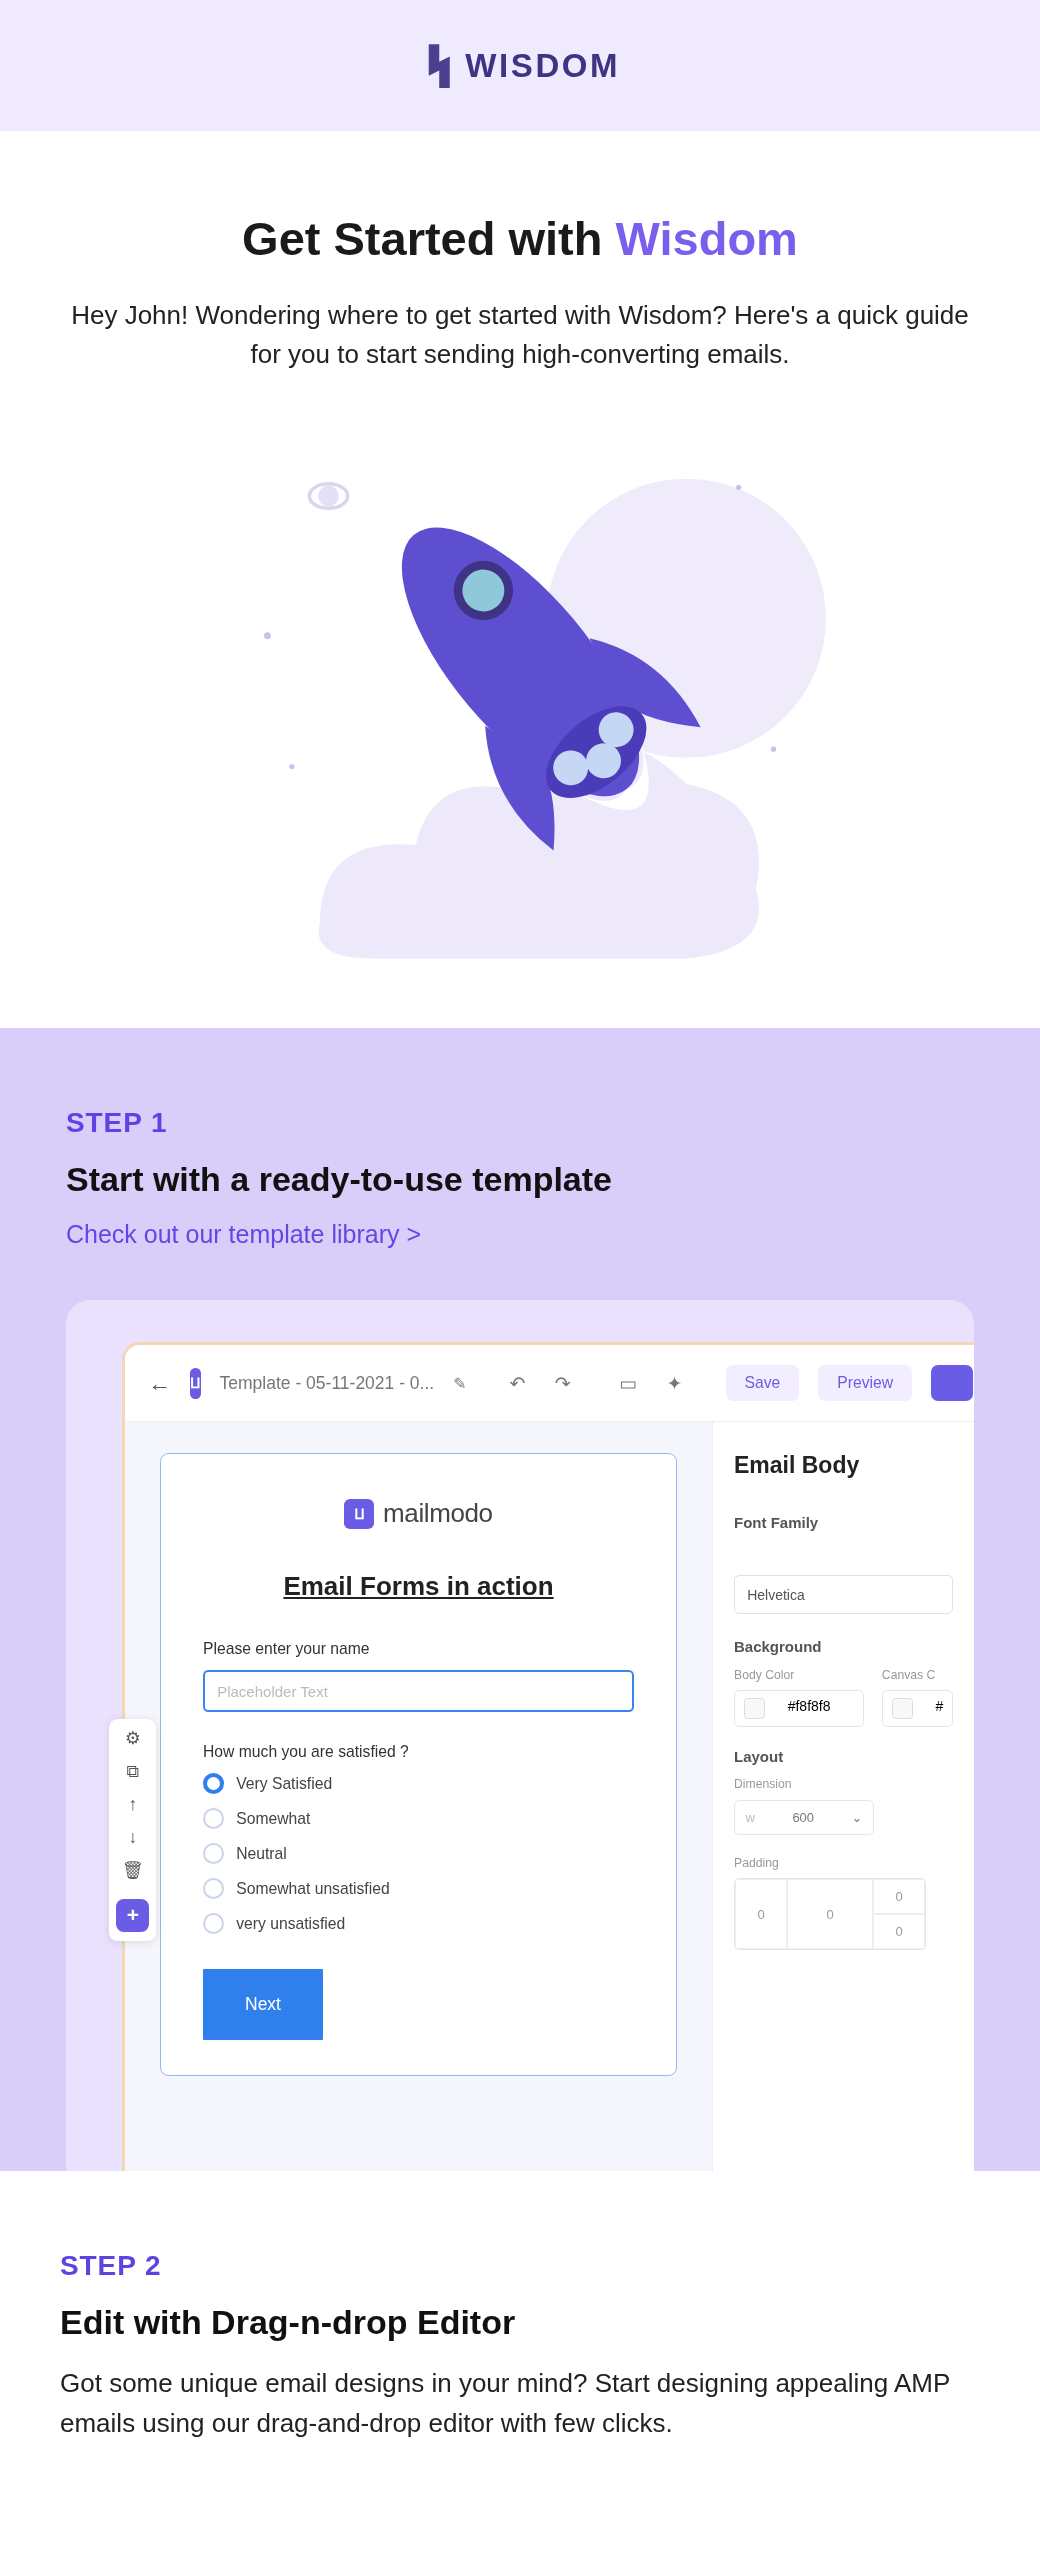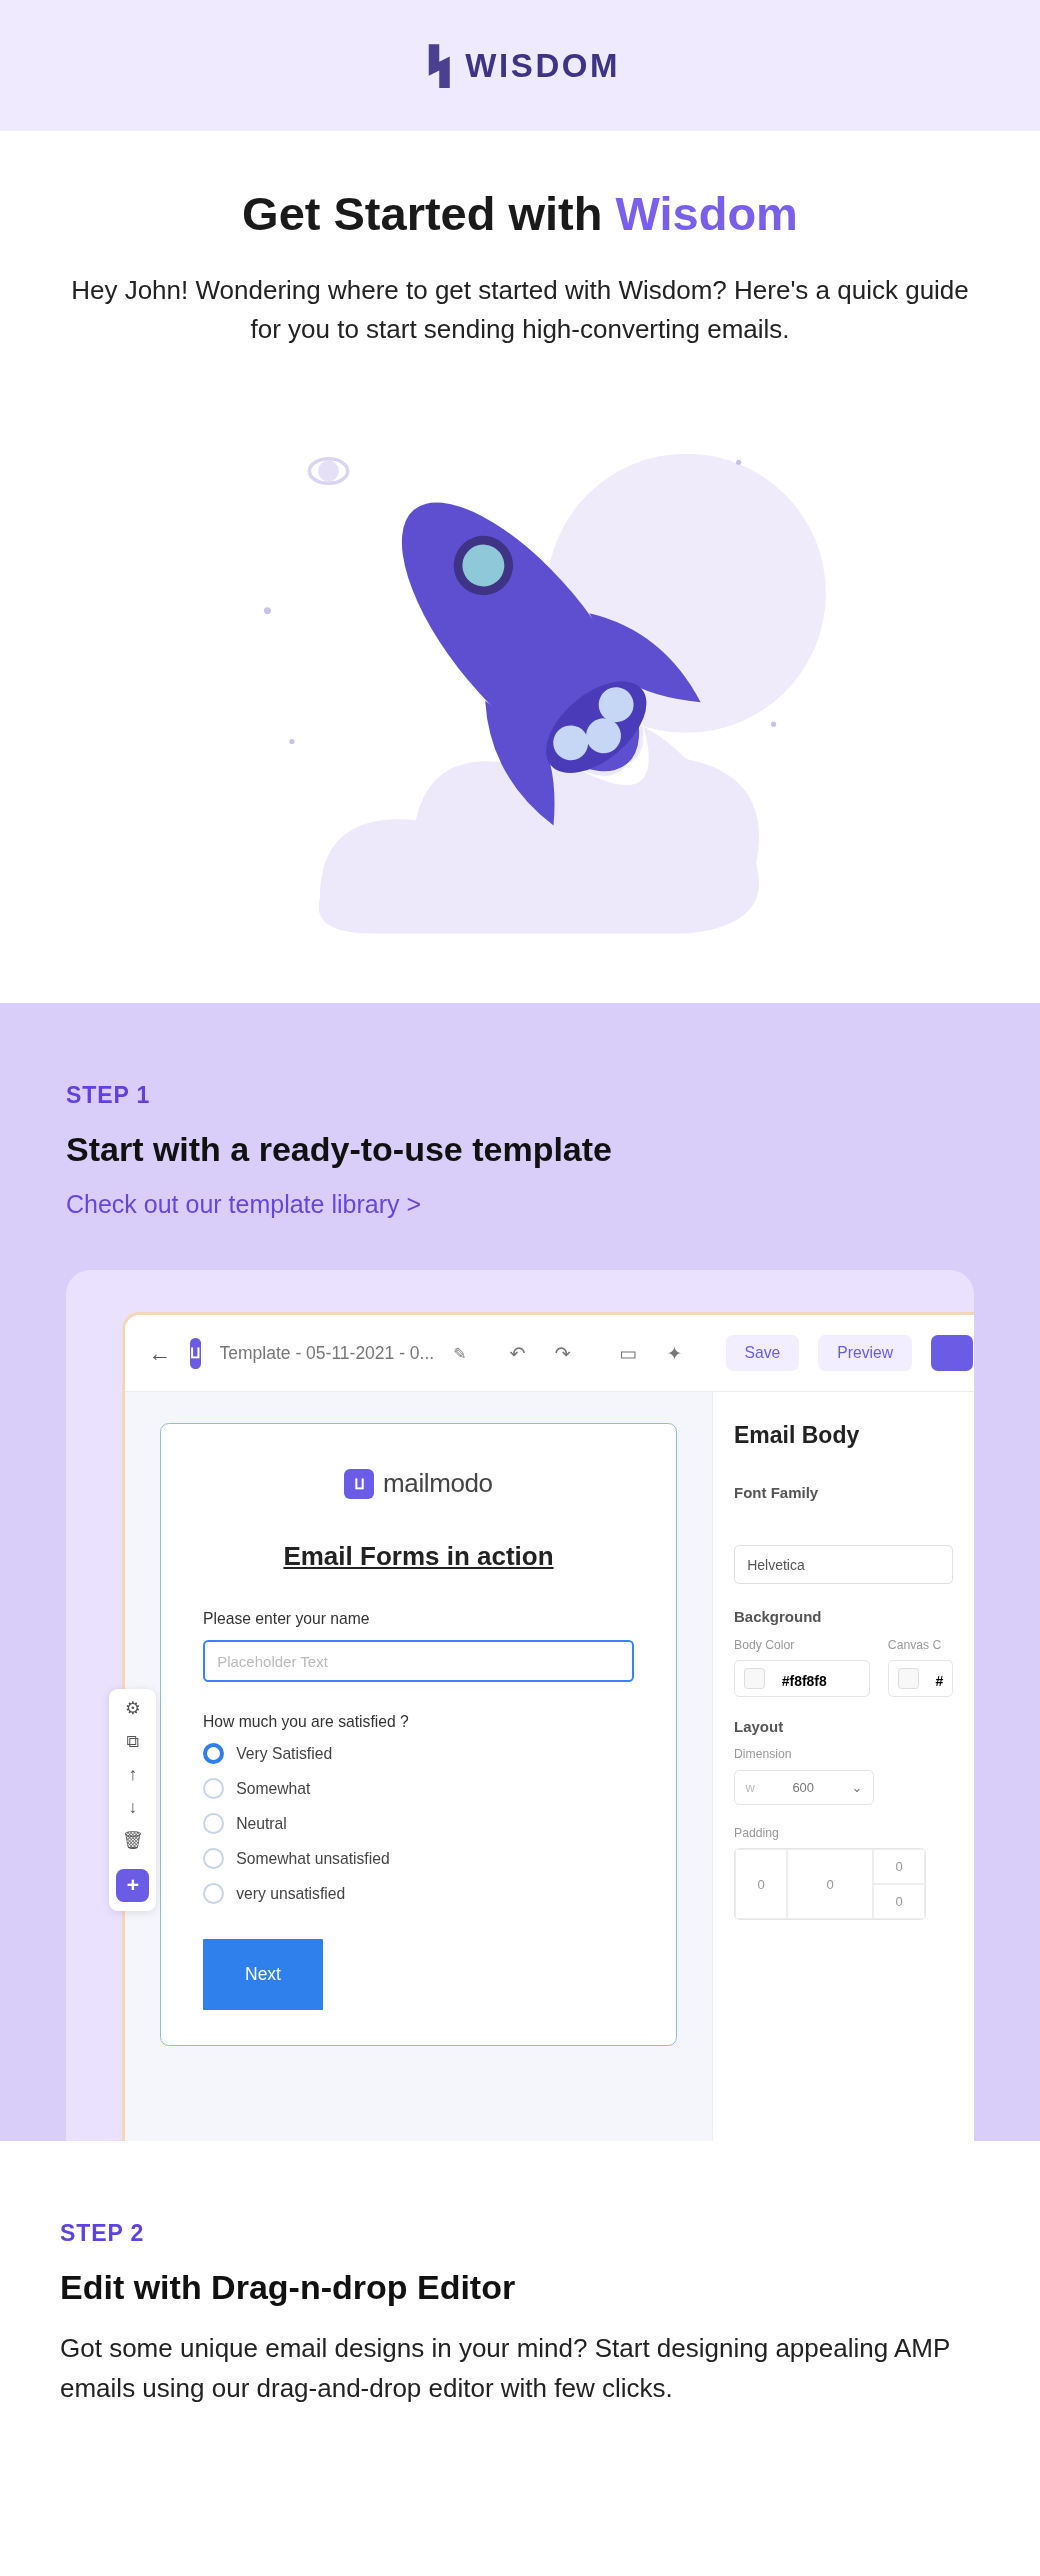--- a/index.html
+++ b/index.html
@@ -4,30 +4,30 @@
 <style>
 * { margin: 0; padding: 0; box-sizing: border-box; }
 body { font-family: -apple-system, BlinkMacSystemFont, 'Segoe UI', Helvetica, Arial, sans-serif; background: #fff; width: 1040px; }
 
 
 .header { background: #EFEAFD; height: 131px; display: flex; align-items: center; justify-content: center; }
 .logo-wrap { display: flex; align-items: center; gap: 10.5px; }
 .logo-text { font-size: 33px; font-weight: 800; color: #3E3384; letter-spacing: 2.6px; }
 
 
-.hero { padding: 55px 70px 52px; text-align: center; background: #fff; }
+.hero { padding: 80px 70px 52px; text-align: center; background: #fff; }
 .hero-title { font-size: 47px; font-weight: 800; color: #1a1a1a; margin-bottom: 30px; }
 .hero-title .accent { color: #7A5FEC; }
 .hero-body { font-size: 26px; line-height: 1.5; color: #222; max-width: 925px; margin: 0 auto; }
 .rocket-area { margin-top: 61px; display: flex; justify-content: center; }
 
 
 .section-step1 { background: #D9CEF9; padding: 79px 66px 0; }
 .section-step2 { background: #fff; padding: 79px 60px 0; }
-.step-label { color: #5F42E2; font-size: 23px; font-weight: 700; letter-spacing: 0.9px; margin-bottom: 21px; }
+.step-label { color: #5F42E2; font-size: 28px; font-weight: 700; letter-spacing: 0.9px; margin-bottom: 21px; }
 .step-title { font-size: 34px; font-weight: 800; color: #111; margin-bottom: 21px; }
 .step-body { font-size: 26px; line-height: 1.55; color: #222; margin-bottom: 42px; }
 .step-link { color: #6546E5; font-size: 25px; text-decoration: none; display: inline-block; margin-bottom: 51px; }
 
 
 .editor-mock { background: #EAE1FF; border-radius: 24.4px 24.4px 0 0; padding: 42px 0 0 56px; overflow: hidden; }
 .editor-window { background: #fff; border: 3.5px solid #F3D8B8; border-bottom: none; border-right: none; border-radius: 17.5px 0 0 0; position: relative; height: 829px; }
 .editor-topbar { height: 77px; display: flex; align-items: center; padding: 0 23px; border-bottom: 1.7px solid #eee; gap: 19px; }
 .tb-back { font-size: 23px; color: #555; }
 .tb-logo { width: 31px; height: 31px; background: #6B5CE5; border-radius: 5.2px; display: flex; align-items: center; justify-content: center; color: #fff; font-size: 14px; font-weight: bold; }
@@ -56,21 +56,21 @@
 .vtoolbar { position: absolute; left: -15.7px; top: 297px; background: #fff; border-radius: 8.7px; box-shadow: 0 1.7px 8.7px rgba(0,0,0,0.1); padding: 8.7px 7px; display: flex; flex-direction: column; gap: 12.2px; align-items: center; }
 .vt-icon { font-size: 17.5px; color: #555; width: 26px; text-align: center; }
 .vt-add { margin-top: 5.2px; width: 33px; height: 33px; background: #6B5CE5; color: #fff; border-radius: 7.9px; display: flex; align-items: center; justify-content: center; font-size: 21px; font-weight: bold; }
 
 .editor-panel { width: 262px; background: #fff; border-left: 0.9px solid #eee; padding: 30px 21px; }
 .panel-h { font-size: 23px; font-weight: 700; color: #222; margin-bottom: 35px; }
 .panel-sub { font-size: 15px; color: #555; font-weight: 600; margin-bottom: 12.2px; }
 .panel-small { font-size: 12.2px; color: #999; margin-bottom: 8.7px; }
 .panel-field { border: 0.9px solid #e0e0e0; border-radius: 5.2px; padding: 10.5px 12.2px; font-size: 14px; color: #555; margin-bottom: 24.4px; margin-top: 44px; }
 .panel-row { display: flex; gap: 17.5px; margin-bottom: 21px; }
-.swatch-row { display: flex; align-items: flex-end; gap: 17px; border: 0.9px solid #e5e5e5; border-radius: 5.2px; padding: 7px 8.7px; font-weight: bold; }
+.swatch-row { display: flex; align-items: flex-start; gap: 23px; border: 0.9px solid #e5e5e5; border-radius: 5.2px; padding: 7px 8.7px; }
 .swatch { width: 21px; height: 21px; background: #f8f8f8; border: 0.9px solid #ddd; border-radius: 3.5px; }
 .dim-select { display: flex; align-items: center; border: 0.9px solid #e5e5e5; border-radius: 5.2px; padding: 8.7px 10.5px; gap: 8.7px; font-size: 13px; color: #777; width: 140px; justify-content: space-between; }
 .pad-grid { border: 0.9px solid #e5e5e5; border-radius: 5.2px; display: grid; grid-template-columns: 52px 1fr 52px; grid-template-rows: 35px 35px; width: 192px; }
 .pad-cell { border: 0.9px solid #eee; display: flex; align-items: center; justify-content: center; font-size: 13px; color: #999; }
 </style>
 </head>
 <body>
 
 <div class="header">
   <div class="logo-wrap">

